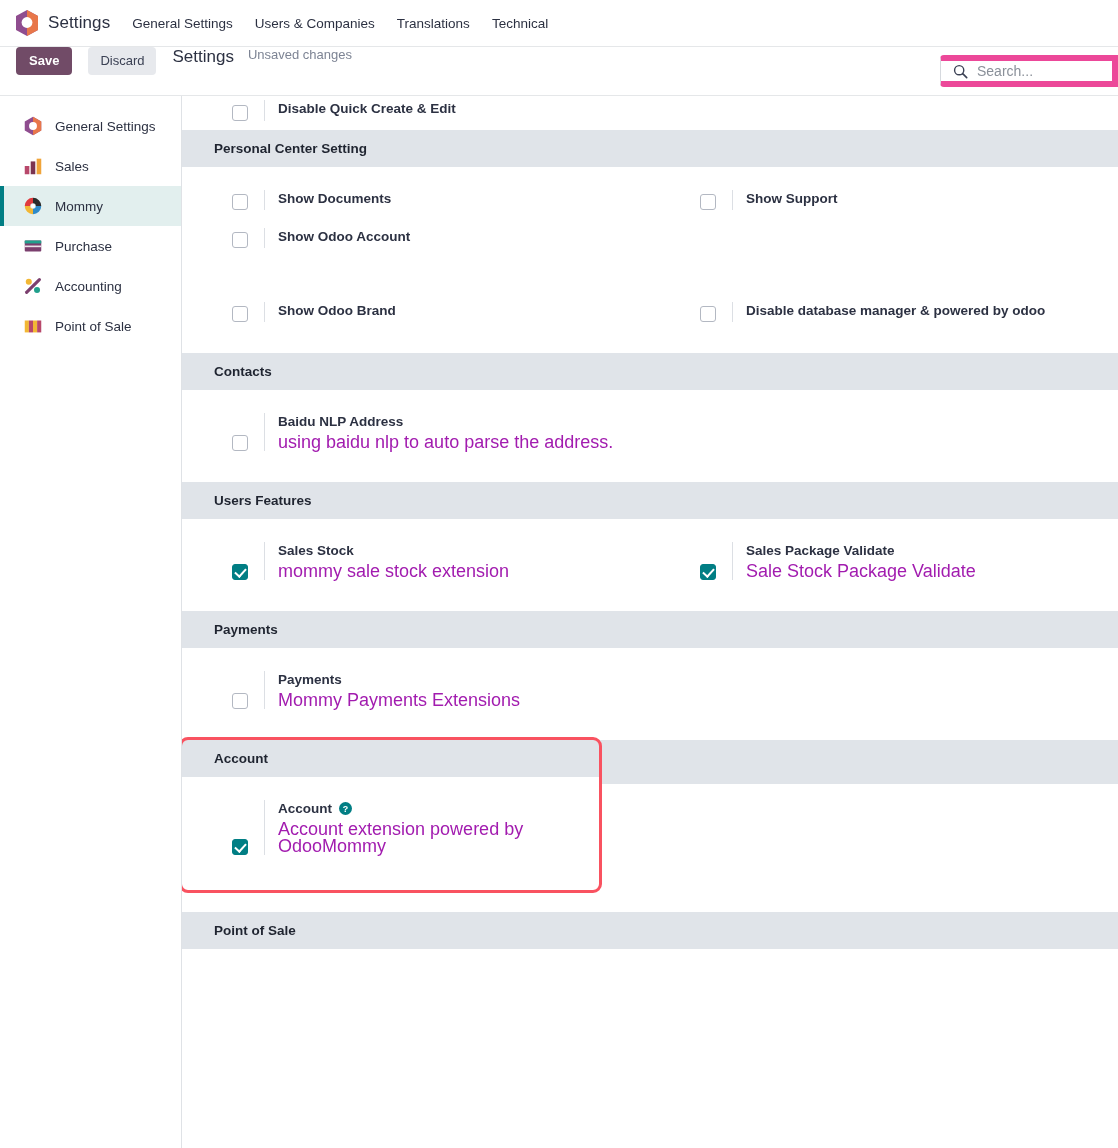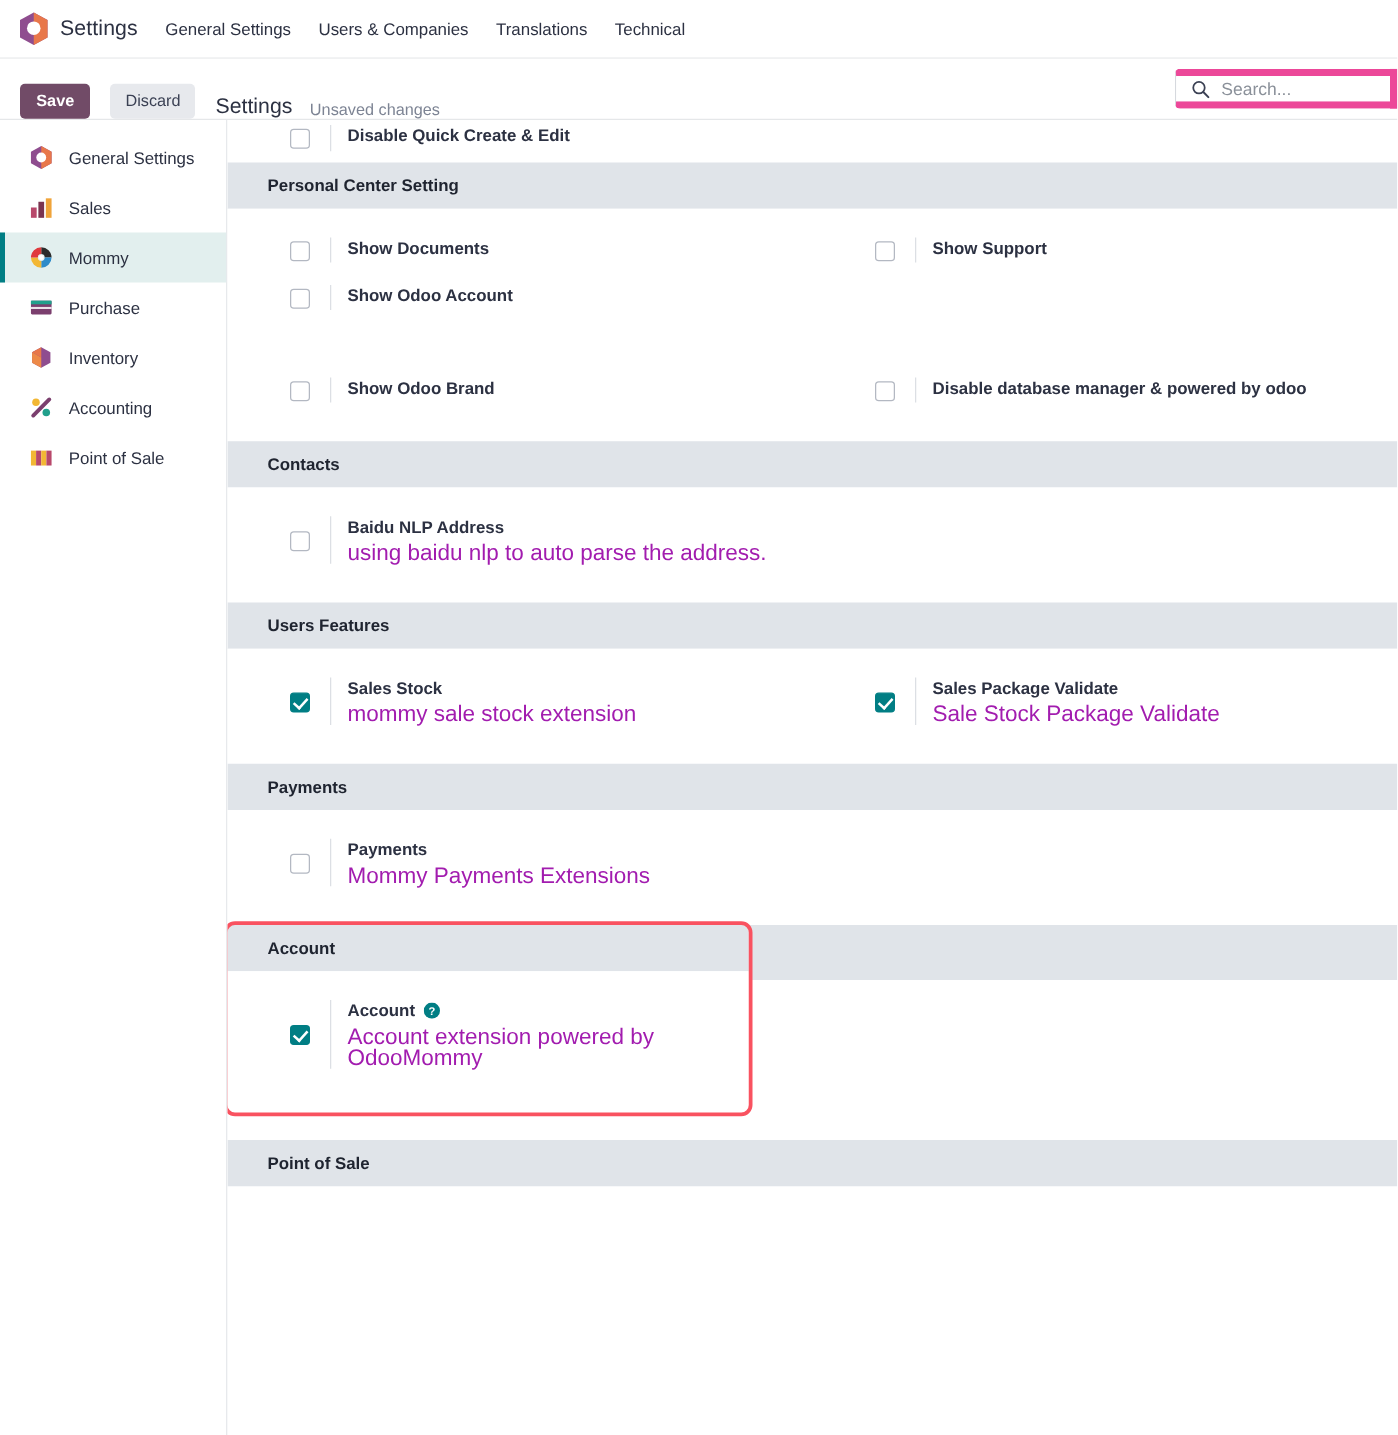--- a/index.html
+++ b/index.html
@@ -28,21 +28,21 @@
   .nav-item {
     font-size: 13.5px; color: #2c3142; font-weight: 400;
     margin-right: 22px; cursor: pointer; white-space: nowrap;
   }
 
   
   #control-panel {
     height: 49px;
     background: #ffffff;
     border-bottom: 1px solid #e5e7e9;
-    display: flex; align-items: flex-end;
+    display: flex; align-items: flex-start;
     padding-left: 16px; padding-right: 0;
     position: relative;
   }
   #save-button {
     background: #714B67; color: #fff; border: none;
     font-family: inherit; font-size: 13px; font-weight: 700;
     padding: 6px 13px; border-radius: 4px; cursor: pointer;
     line-height: 1.25;
   }
   #discard-button {
@@ -110,21 +110,21 @@
     padding: 11px 0 11px 32px;
     font-size: 13.5px; font-weight: 700; color: #1f2430;
   }
   .section-body {
     background: #fff;
     display: flex; flex-wrap: wrap;
     padding: 14px 0 22px 0;
   }
   .setting-cell {
     width: 50%;
-    display: flex; align-items: center;
+    display: flex; align-items: flex-end;
     padding: 9px 22px 9px 50px;
     min-height: 38px;
   }
   .cb {
     width: 16px; height: 16px; flex: 0 0 16px;
     border: 1px solid #b3b8c2; border-radius: 3px;
     background: #fff; cursor: pointer;
     margin-top: 1px;
     position: relative;
   }
@@ -235,28 +235,20 @@
 
     <div class="sb-item">
       <svg class="sb-icon" viewBox="0 0 24 24">
         <rect x="3" y="6" width="18" height="12" rx="1" fill="#7B3F6E"></rect>
         <rect x="3" y="6" width="18" height="3.2" fill="#21A08C"></rect>
         <rect x="3" y="11.5" width="18" height="1.8" fill="#ffffff" opacity=".85"></rect>
       </svg>
       <span class="sb-label">Purchase</span>
     </div>
 
-    <div class="sb-item">
-      <svg class="sb-icon" viewBox="0 0 24 24">
-        <path d="M12 3 L20 7.5 L20 16.5 L12 21 L4 16.5 L4 7.5 Z" fill="#8F4D8F"></path>
-        <path d="M12 3 L4 7.5 L12 12 Z" fill="#E8774A"></path>
-        <path d="M12 12 L4 7.5 L4 16.5 L12 21 Z" fill="#ED8A48"></path>
-      </svg>
-      <span class="sb-label">Inventory</span>
-    </div>
 
     <div class="sb-item">
       <svg class="sb-icon" viewBox="0 0 24 24">
         <line x1="5" y1="19" x2="19" y2="5" stroke="#7B3F6E" stroke-width="3.4" stroke-linecap="round"></line>
         <circle cx="7.4" cy="7.4" r="3.3" fill="#F2B734"></circle>
         <circle cx="16.4" cy="16.4" r="3.3" fill="#21A08C"></circle>
       </svg>
       <span class="sb-label">Accounting</span>
     </div>
 

